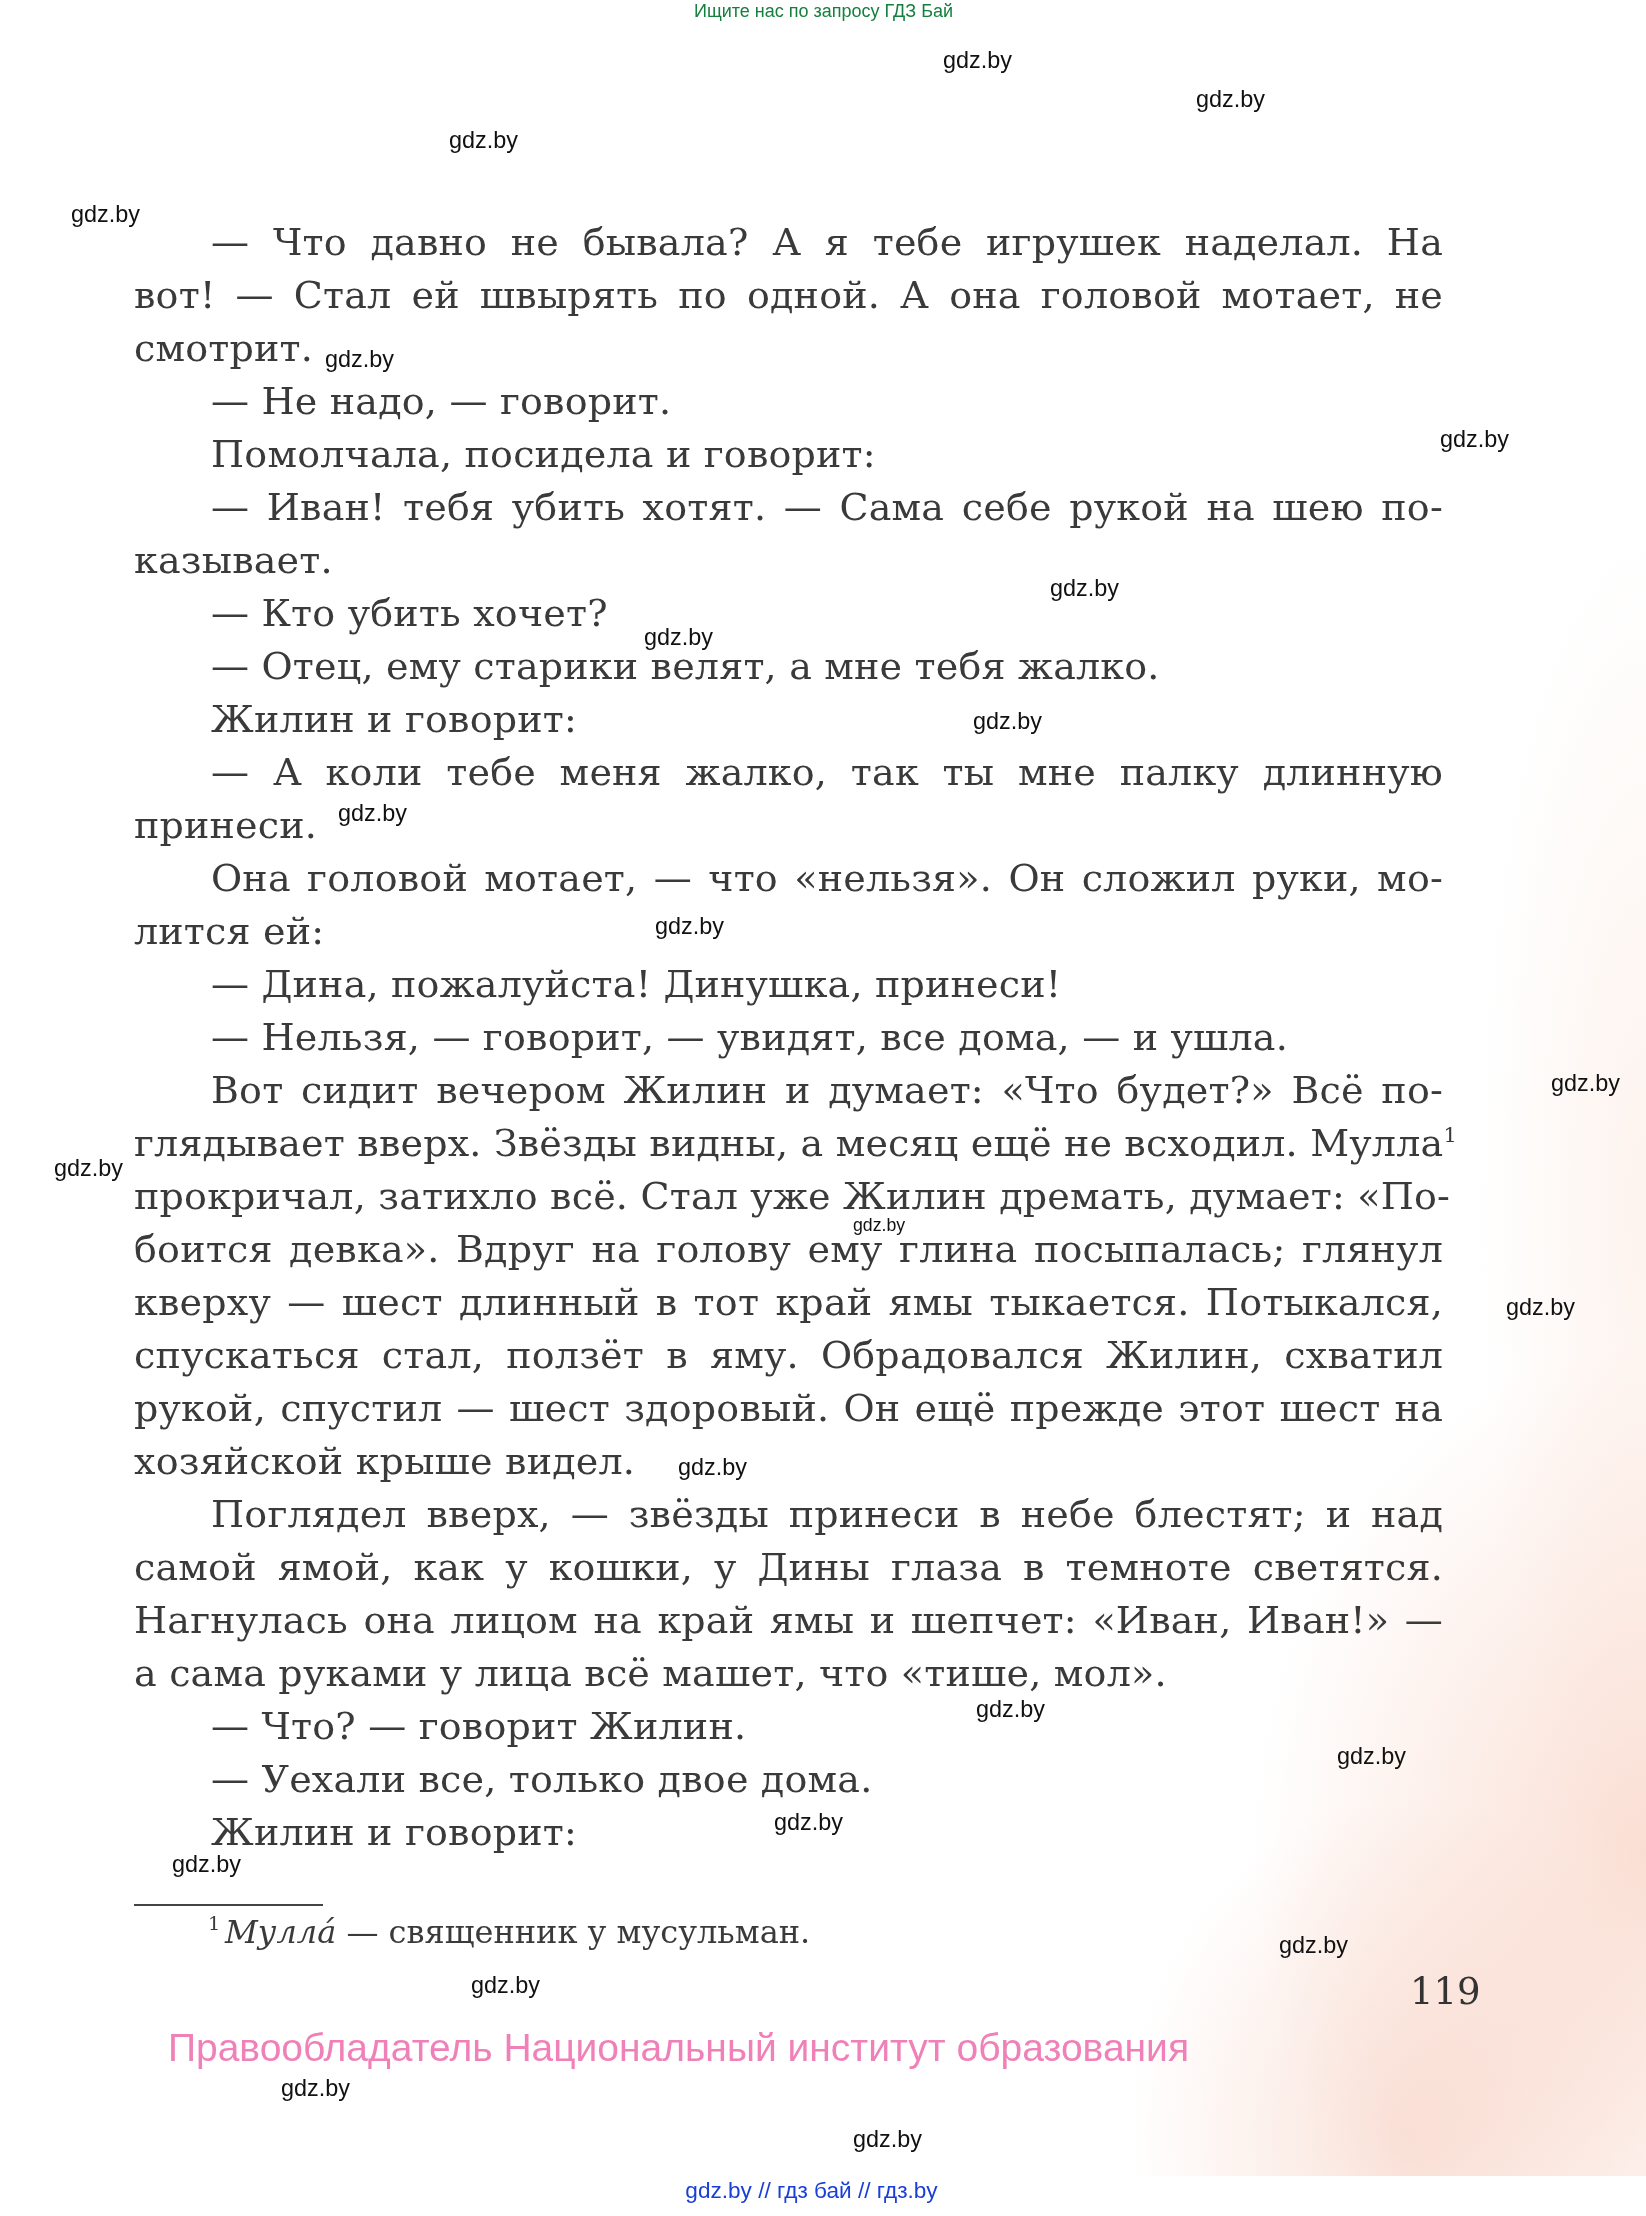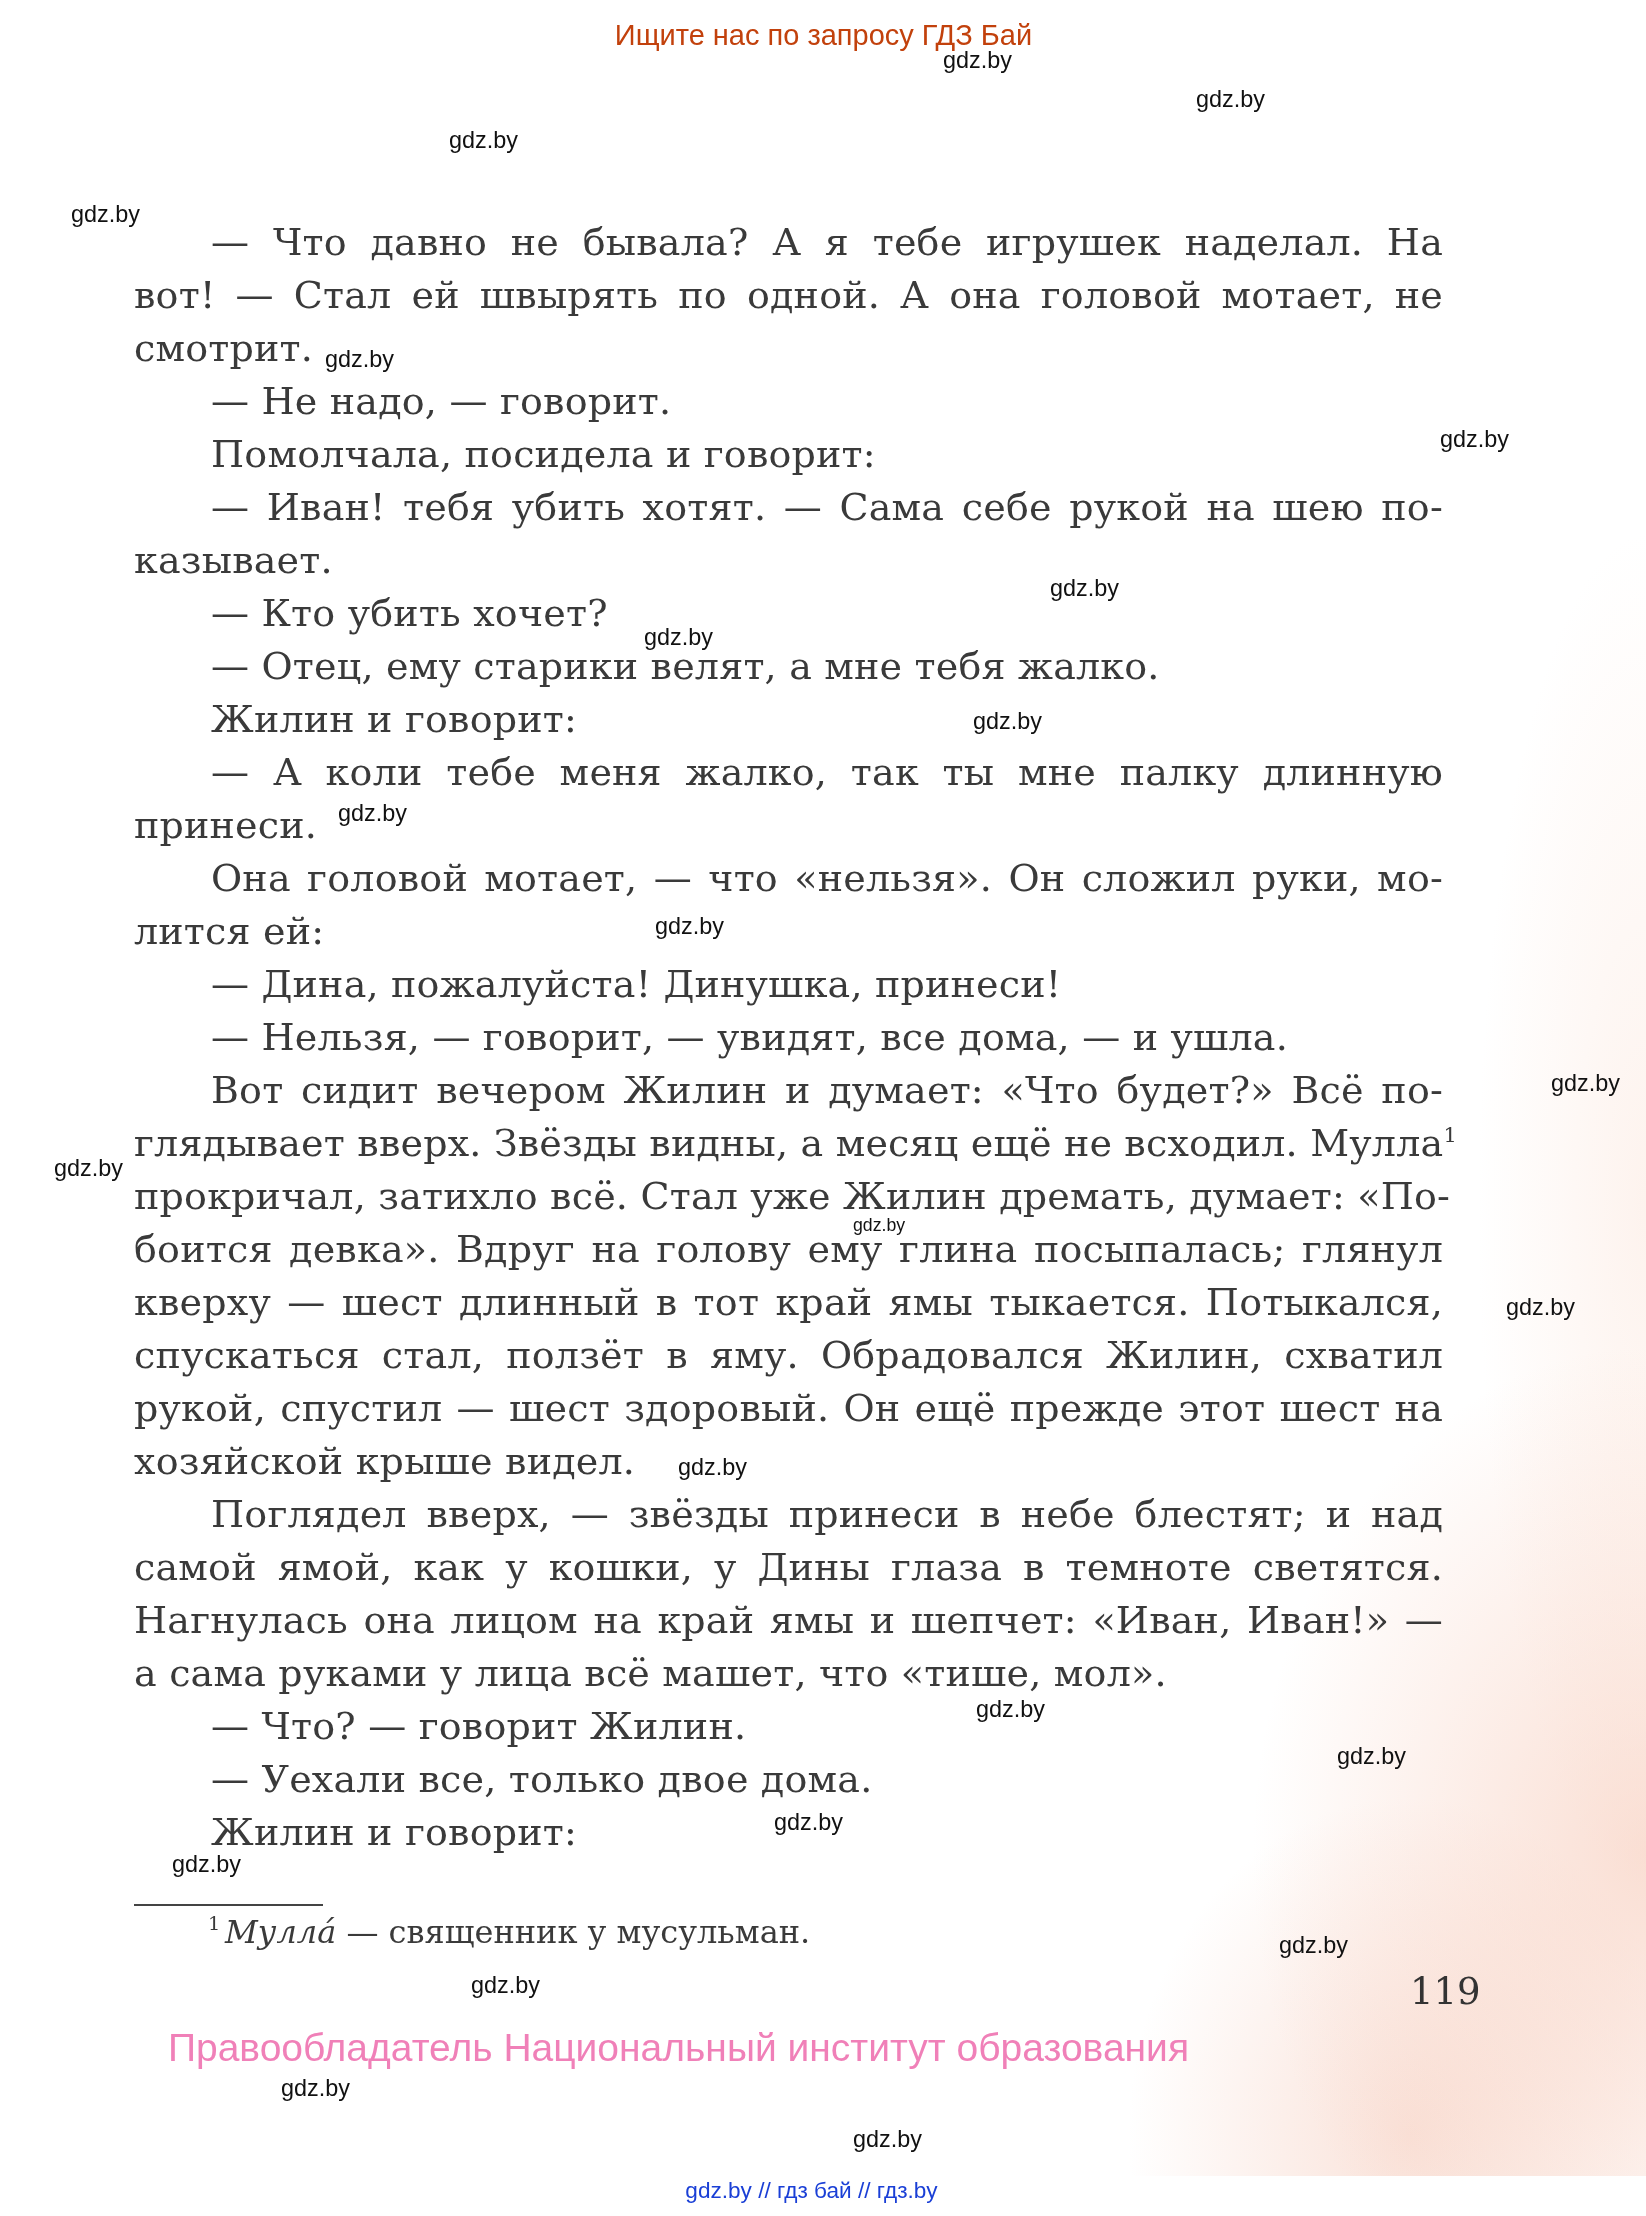--- a/index.html
+++ b/index.html
@@ -12,22 +12,22 @@
     position:absolute; left:0; top:0; width:1647px; height:2176px;
     background:
       radial-gradient(ellipse 564px 725px at 1647px 1854px, rgba(246,196,176,0.55), rgba(255,255,255,0) 70%),
       radial-gradient(ellipse 403px 484px at 1410px 2136px, rgba(243,190,170,0.45), rgba(255,255,255,0) 70%),
       radial-gradient(ellipse 242px 967px at 1647px 1209px, rgba(250,220,205,0.35), rgba(255,255,255,0) 70%);
   }
   .bottom-strip {
     position:absolute; left:0; top:2176px; width:1647px; height:40px; background:#ffffff;
   }
   .top-banner {
-    position:absolute; left:0; width:1647px; top:19px; text-align:center;
-    font-family:"Liberation Sans", sans-serif; font-size:29px; color:#c2410c;
+    position:absolute; left:0; width:1647px; top:1px; text-align:center;
+    font-family:"Liberation Sans", sans-serif; font-size:18px; color:#15803d;
   }
   .page-text {
     position:absolute; left:134px; width:1309px; top:216px;
     font-family:"DejaVu Serif", serif; font-size:38px; line-height:53px;
     color:#3a3a3a; letter-spacing:0.2px;
   }
   .page-text .line { display:block; white-space:nowrap; text-align:justify; text-align-last:justify; }
   .page-text .line.indent { padding-left:77px; }
   .page-text .line.last { text-align-last:left; }
   .page-text sup { font-size:21px; vertical-align:14.5px; line-height:0; }

